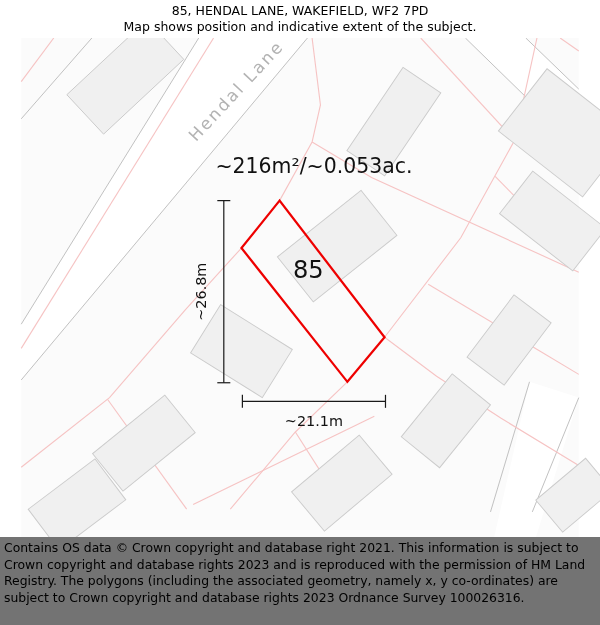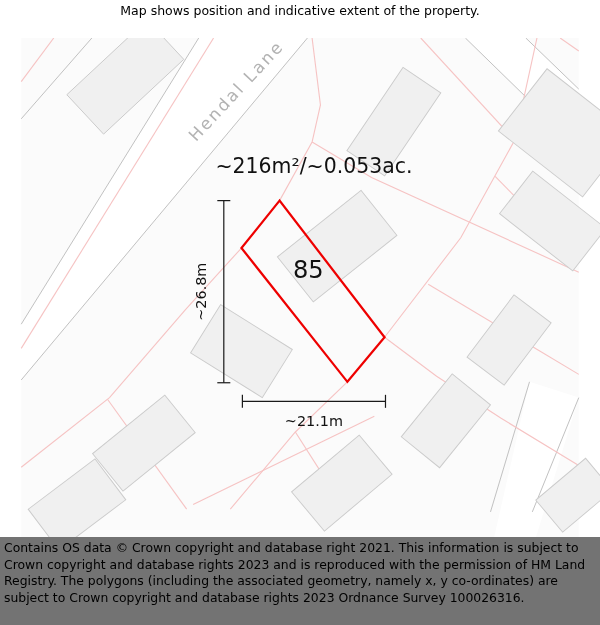--- a/index.html
+++ b/index.html
@@ -28,21 +28,22 @@
   .street-label{font-size:18px;letter-spacing:2.5px;font-family:"DejaVu Sans","Liberation Sans",sans-serif;}
   .footer{
     width:600px;height:88px;background:#737373;box-sizing:border-box;
     padding:3px 6px 0 4px;font-size:12.4px;line-height:16.6px;color:#000;
   }
 </style>
 </head>
 <body>
 
 <div class="header">
-  <div class="subtitle">Map shows position and indicative extent of the property.</div>
+  <div class="title">85, HENDAL LANE, WAKEFIELD, WF2 7PD</div>
+  <div class="subtitle">Map shows position and indicative extent of the subject.</div>
 </div>
 
 <div class="map-wrap">
 <svg width="600" height="499" viewBox="0 38 600 537">
 
   <rect x="0" y="38" width="600" height="537" fill="#fbfbfb"></rect>
 
   <g>
     <polygon class="road-fill" points="191,38 308,38 0,406 0,346"></polygon>
     <polygon class="road-fill" points="478,38 543,38 600,93 600,157"></polygon>

